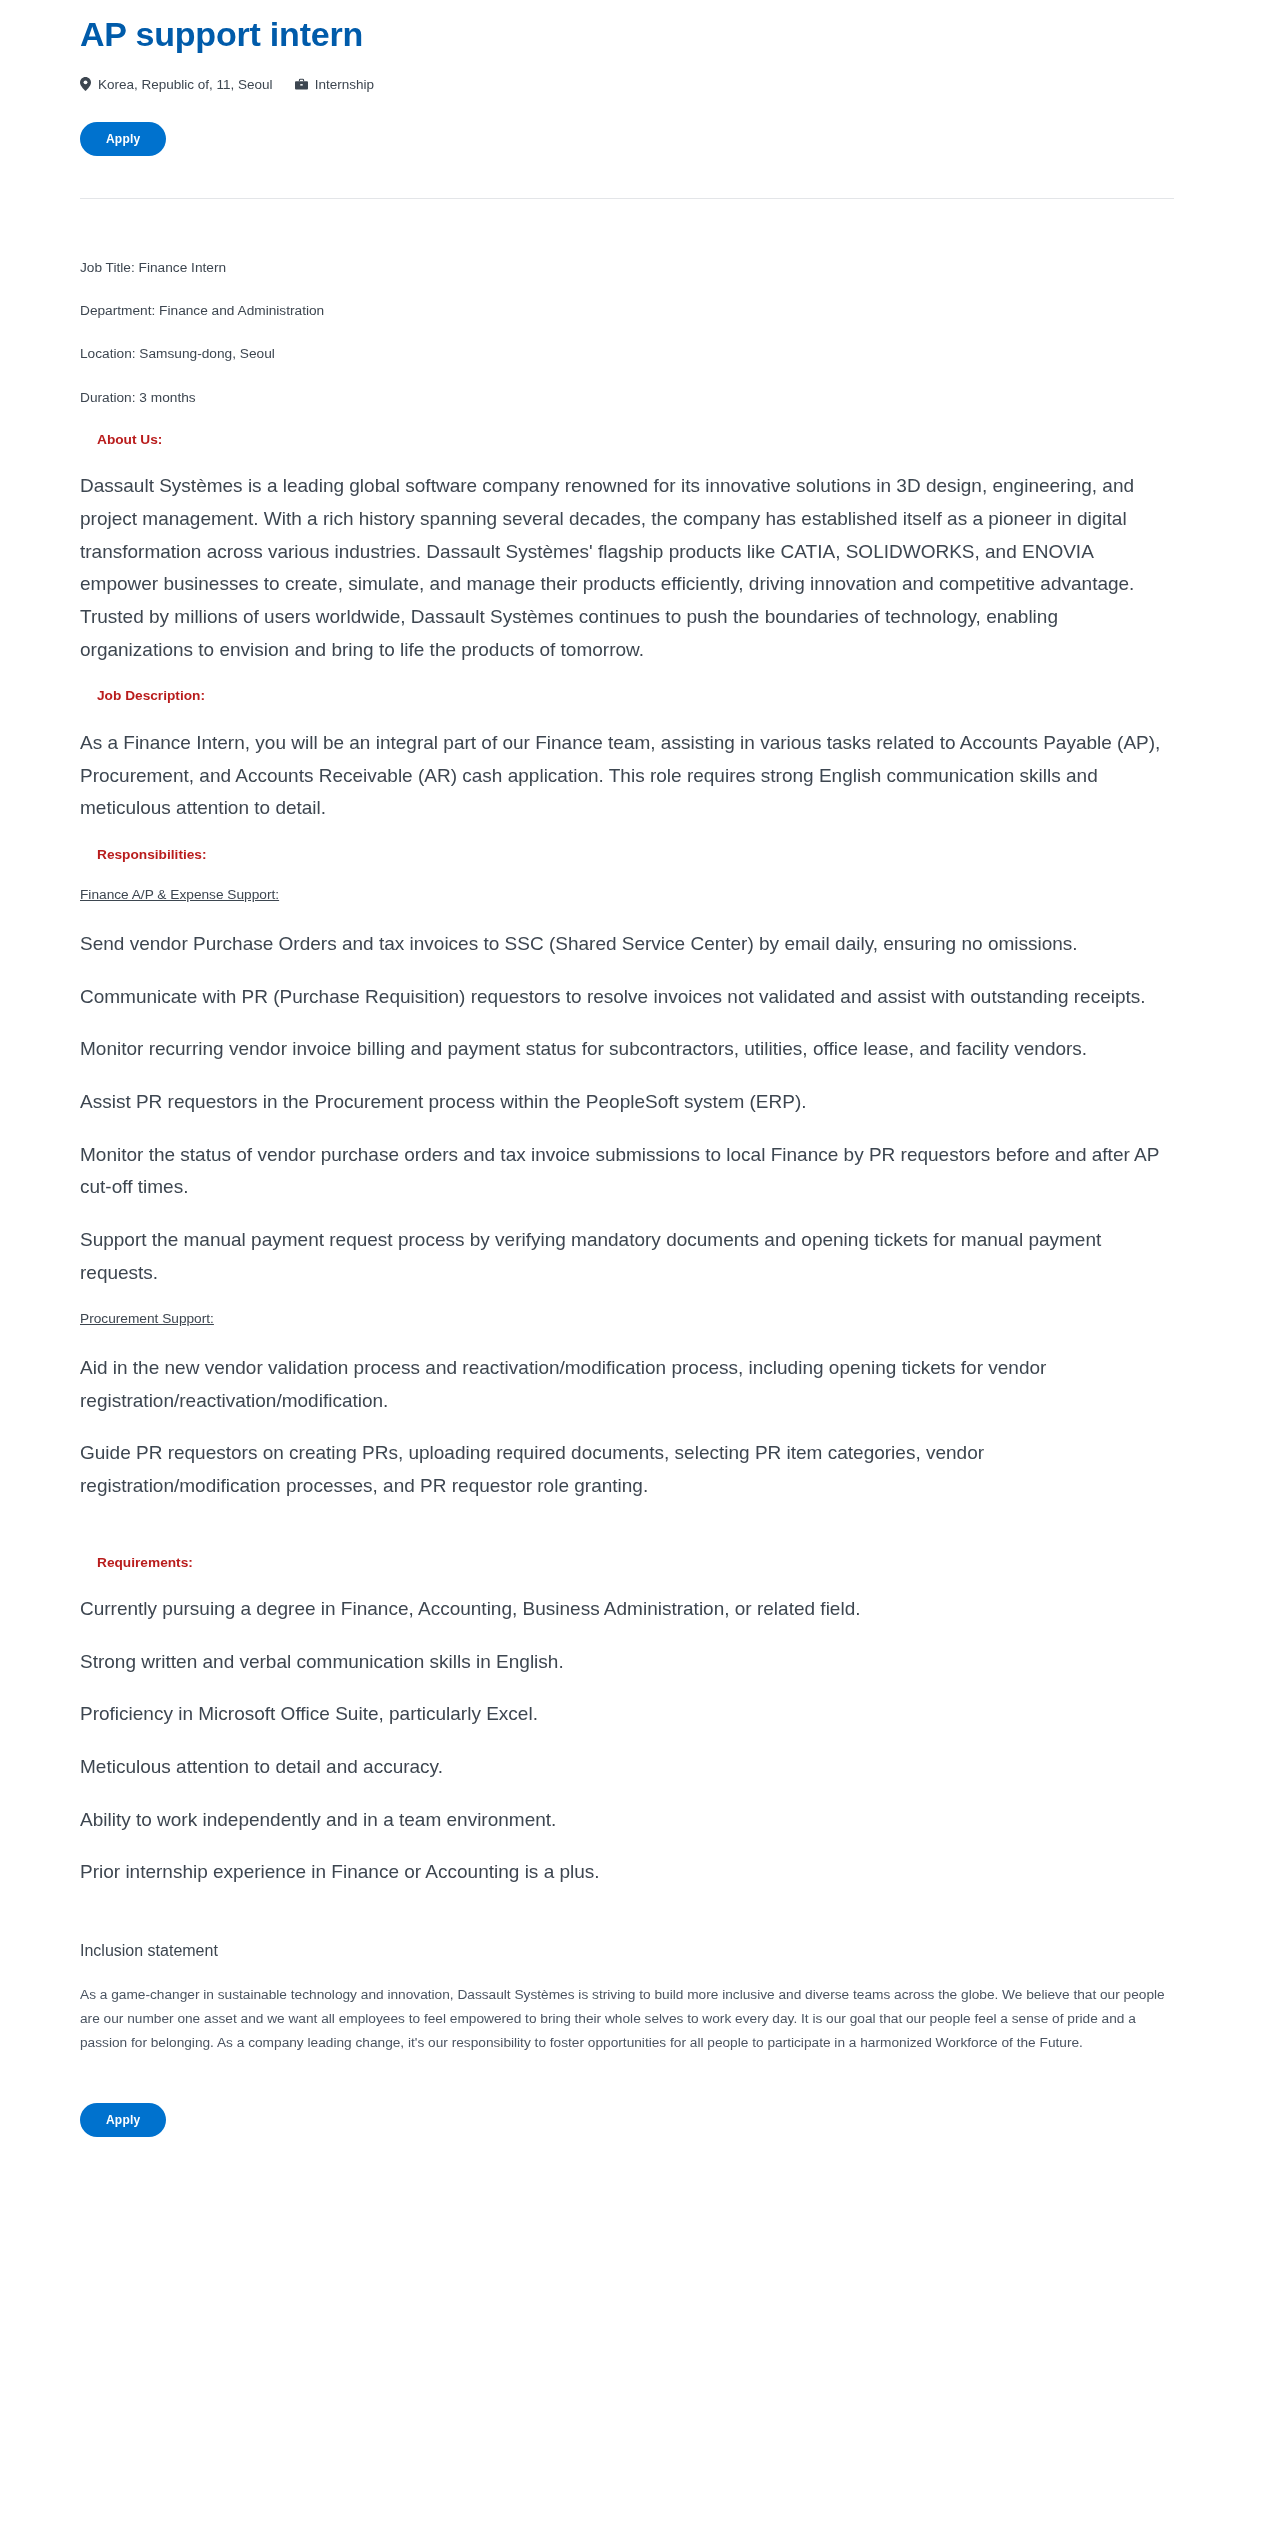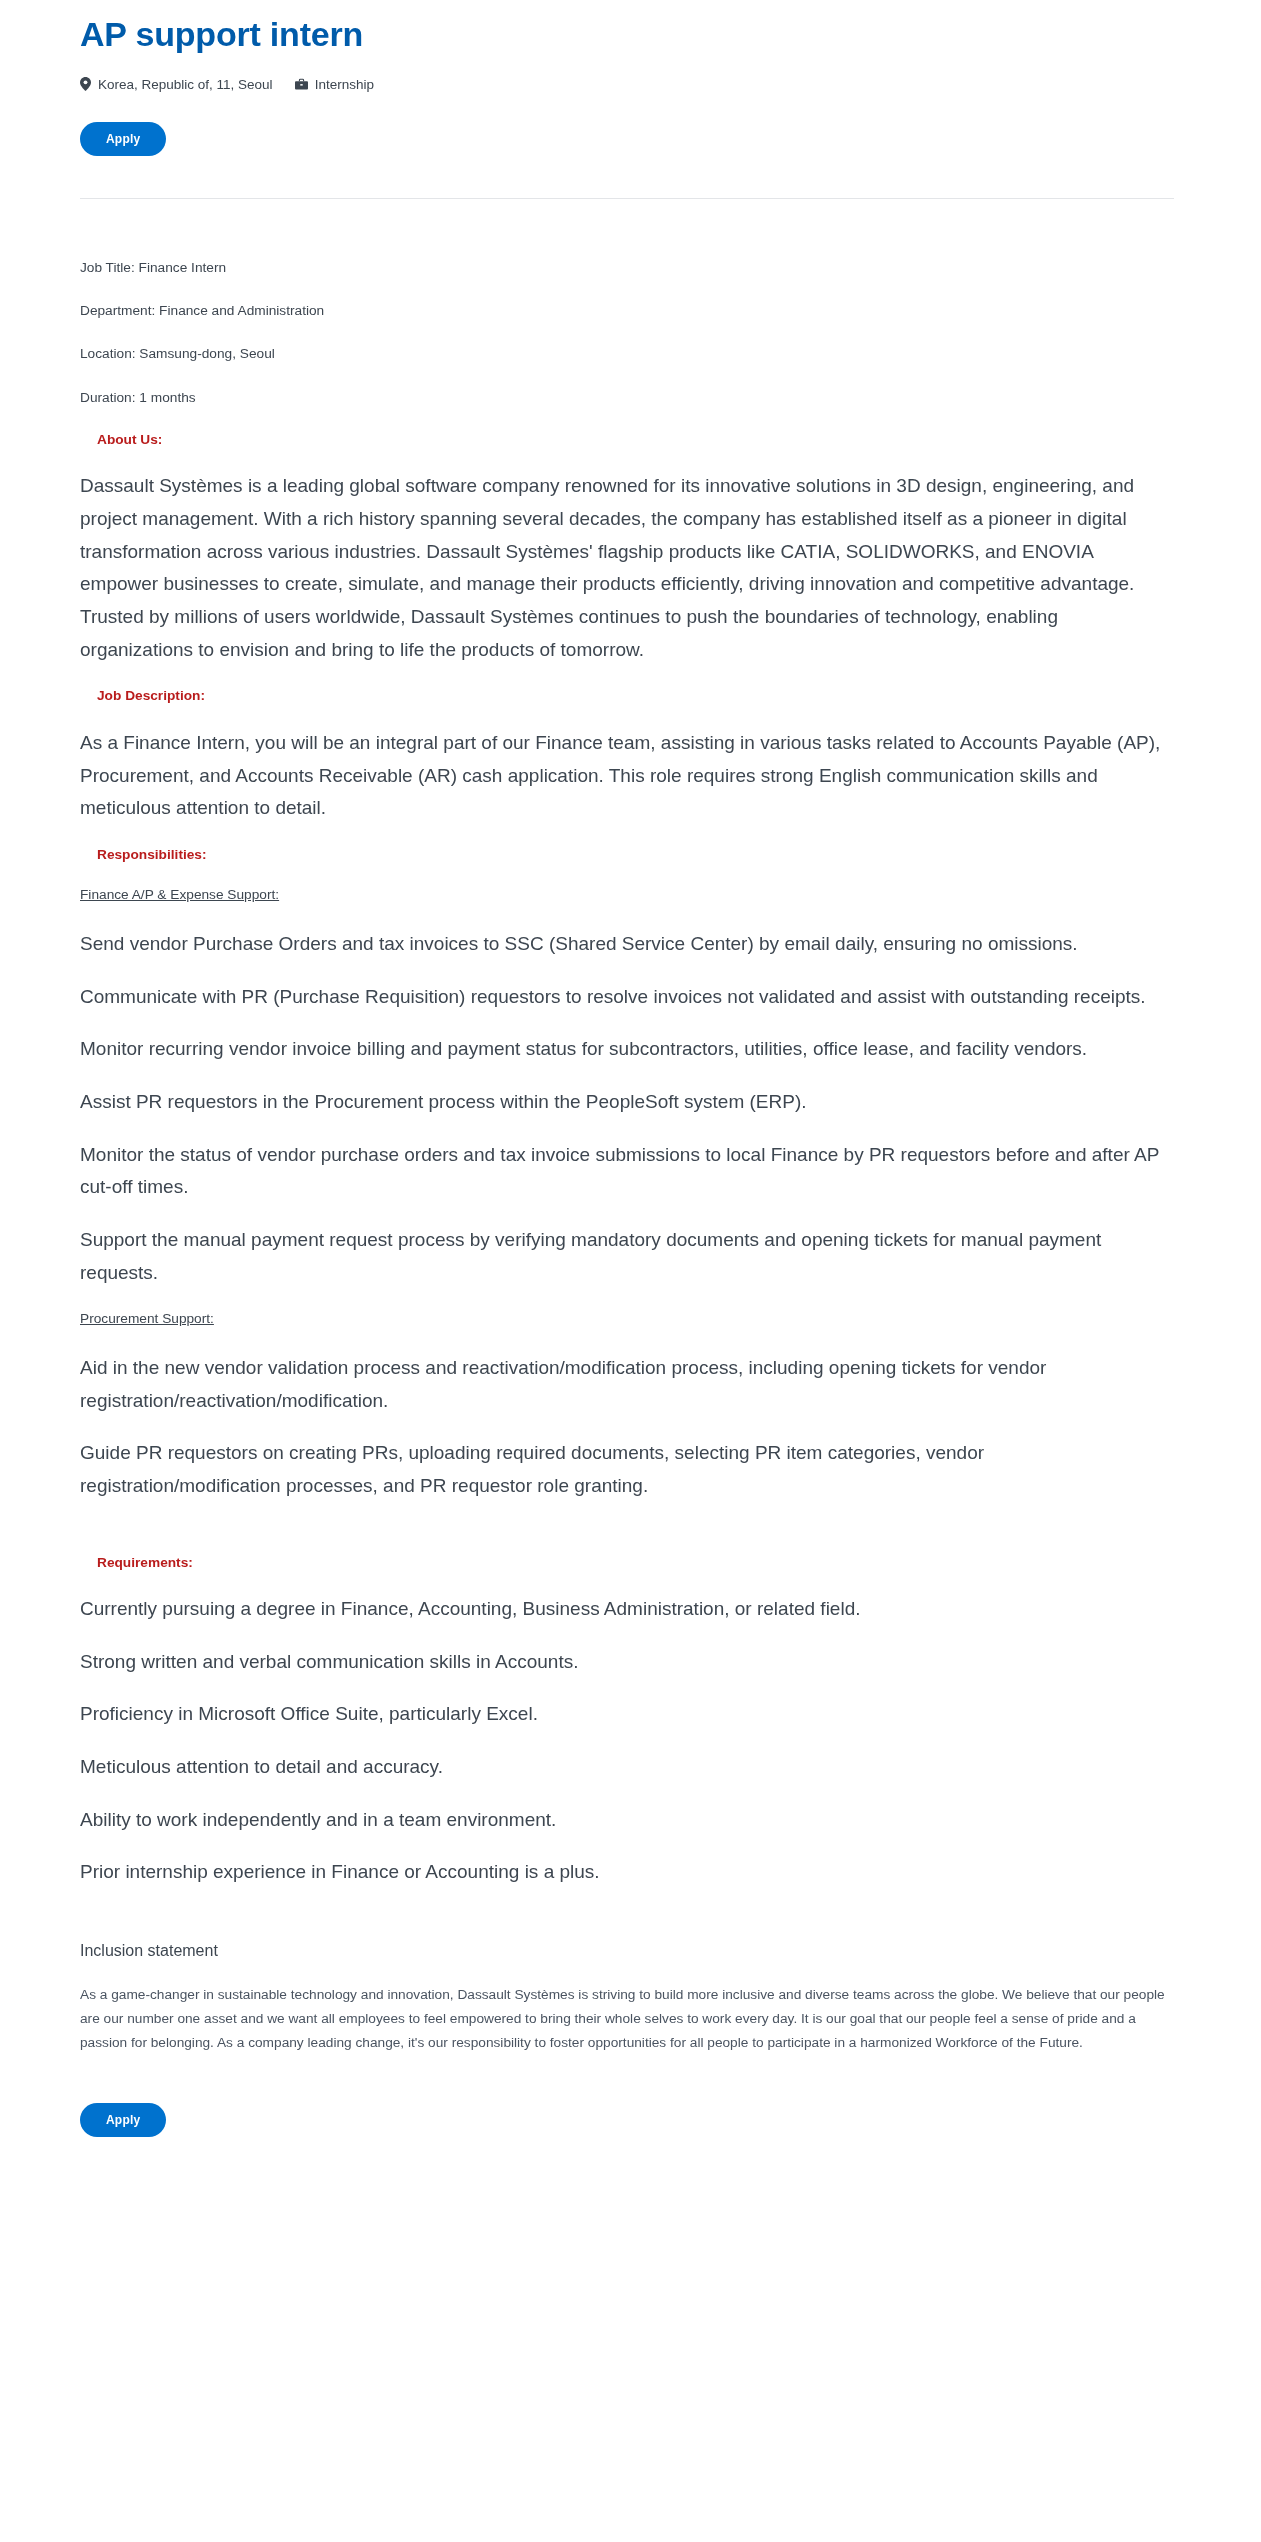--- a/index.html
+++ b/index.html
@@ -150,21 +150,21 @@
       <button class="apply-btn">Apply</button>
     </div>
 
     <div class="divider"></div>
 
     <div class="body-content">
 
       <p class="line">Job Title: Finance Intern</p>
       <p class="line">Department: Finance and Administration</p>
       <p class="line">Location: Samsung-dong, Seoul</p>
-      <p class="line">Duration: 1 months</p>
+      <p class="line">Duration: 3 months</p>
 
       <p class="bold-head">About Us:</p>
       <p class="para">Dassault Systèmes is a leading global software company renowned for its innovative solutions in 3D design, engineering, and project management. With a rich history spanning several decades, the company has established itself as a pioneer in digital transformation across various industries. Dassault Systèmes' flagship products like CATIA, SOLIDWORKS, and ENOVIA empower businesses to create, simulate, and manage their products efficiently, driving innovation and competitive advantage. Trusted by millions of users worldwide, Dassault Systèmes continues to push the boundaries of technology, enabling organizations to envision and bring to life the products of tomorrow.</p>
 
       <p class="bold-head">Job Description:</p>
       <p class="para">As a Finance Intern, you will be an integral part of our Finance team, assisting in various tasks related to Accounts Payable (AP), Procurement, and Accounts Receivable (AR) cash application. This role requires strong English communication skills and meticulous attention to detail.</p>
 
       <p class="bold-head">Responsibilities:</p>
       <p class="underline-head">Finance A/P &amp; Expense Support:</p>
 
@@ -176,21 +176,21 @@
       <p class="para">Support the manual payment request process by verifying mandatory documents and opening tickets for manual payment requests.</p>
 
       <p class="underline-head">Procurement Support:</p>
       <p class="para">Aid in the new vendor validation process and reactivation/modification process, including opening tickets for vendor registration/reactivation/modification.</p>
       <p class="para">Guide PR requestors on creating PRs, uploading required documents, selecting PR item categories, vendor registration/modification processes, and PR requestor role granting.</p>
 
       <div class="spacer-lg"></div>
 
       <p class="bold-head">Requirements:</p>
       <p class="para">Currently pursuing a degree in Finance, Accounting, Business Administration, or related field.</p>
-      <p class="para">Strong written and verbal communication skills in Accounts.</p>
+      <p class="para">Strong written and verbal communication skills in English.</p>
       <p class="para">Proficiency in Microsoft Office Suite, particularly Excel.</p>
       <p class="para">Meticulous attention to detail and accuracy.</p>
       <p class="para">Ability to work independently and in a team environment.</p>
       <p class="para">Prior internship experience in Finance or Accounting is a plus.</p>
 
       <div class="spacer-lg"></div>
 
       <p class="section-title">Inclusion statement</p>
       <p class="inclusion-body">As a game-changer in sustainable technology and innovation, Dassault Systèmes is striving to build more inclusive and diverse teams across the globe. We believe that our people are our number one asset and we want all employees to feel empowered to bring their whole selves to work every day. It is our goal that our people feel a sense of pride and a passion for belonging. As a company leading change, it's our responsibility to foster opportunities for all people to participate in a harmonized Workforce of the Future.</p>
 

